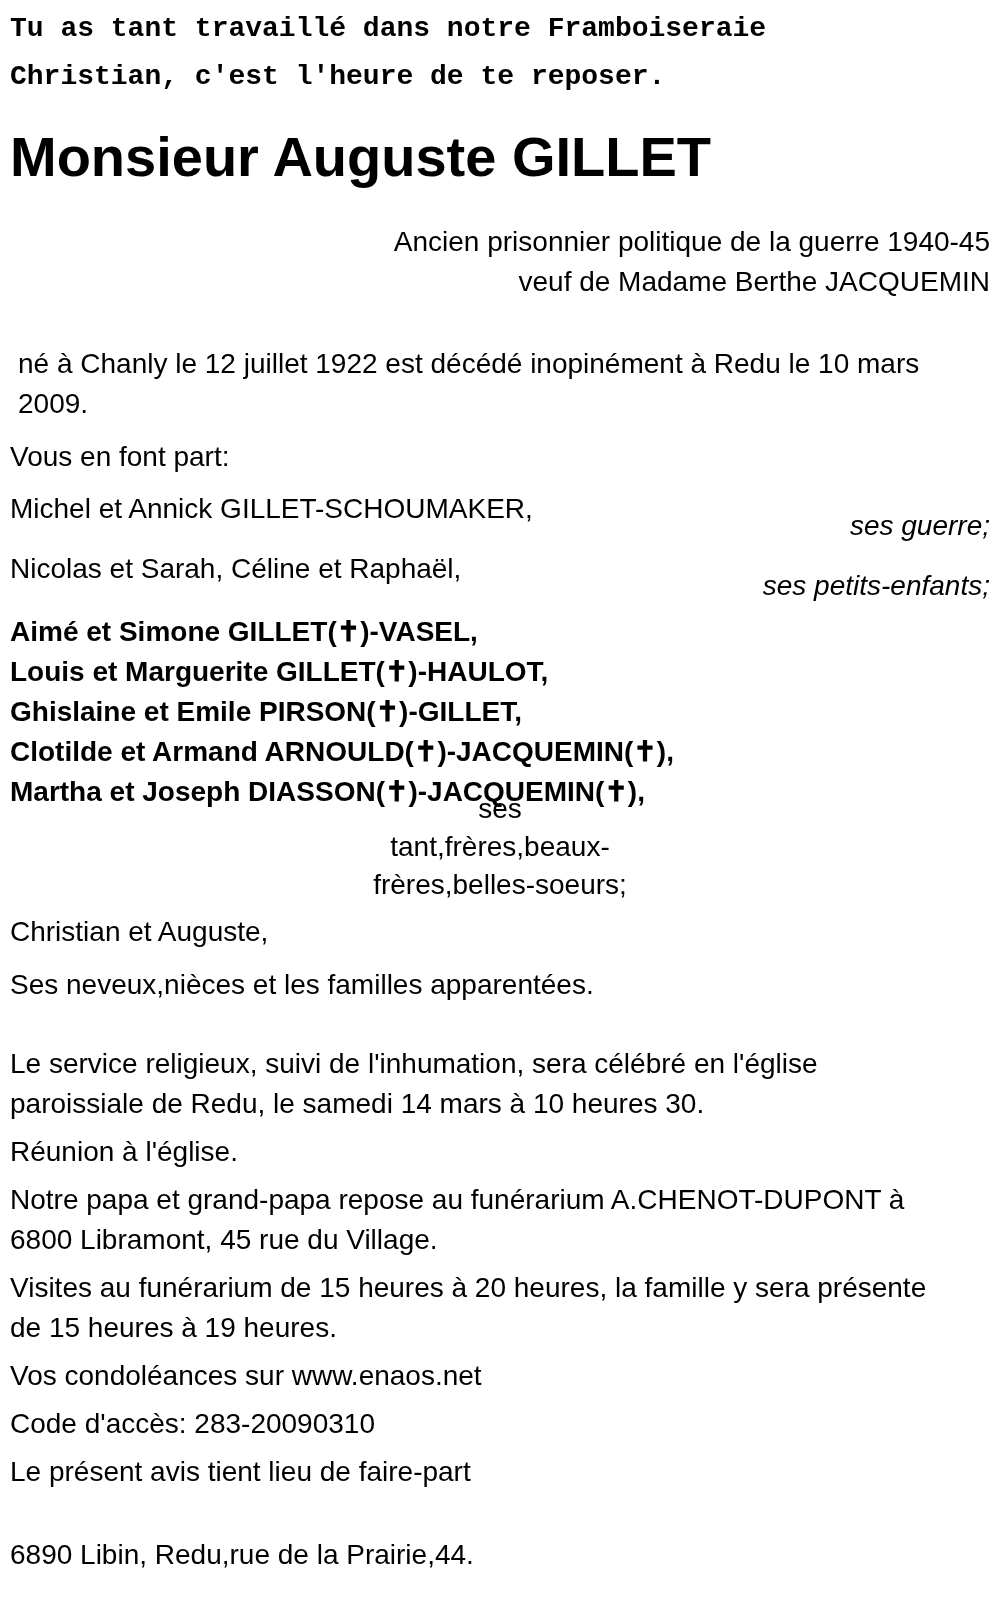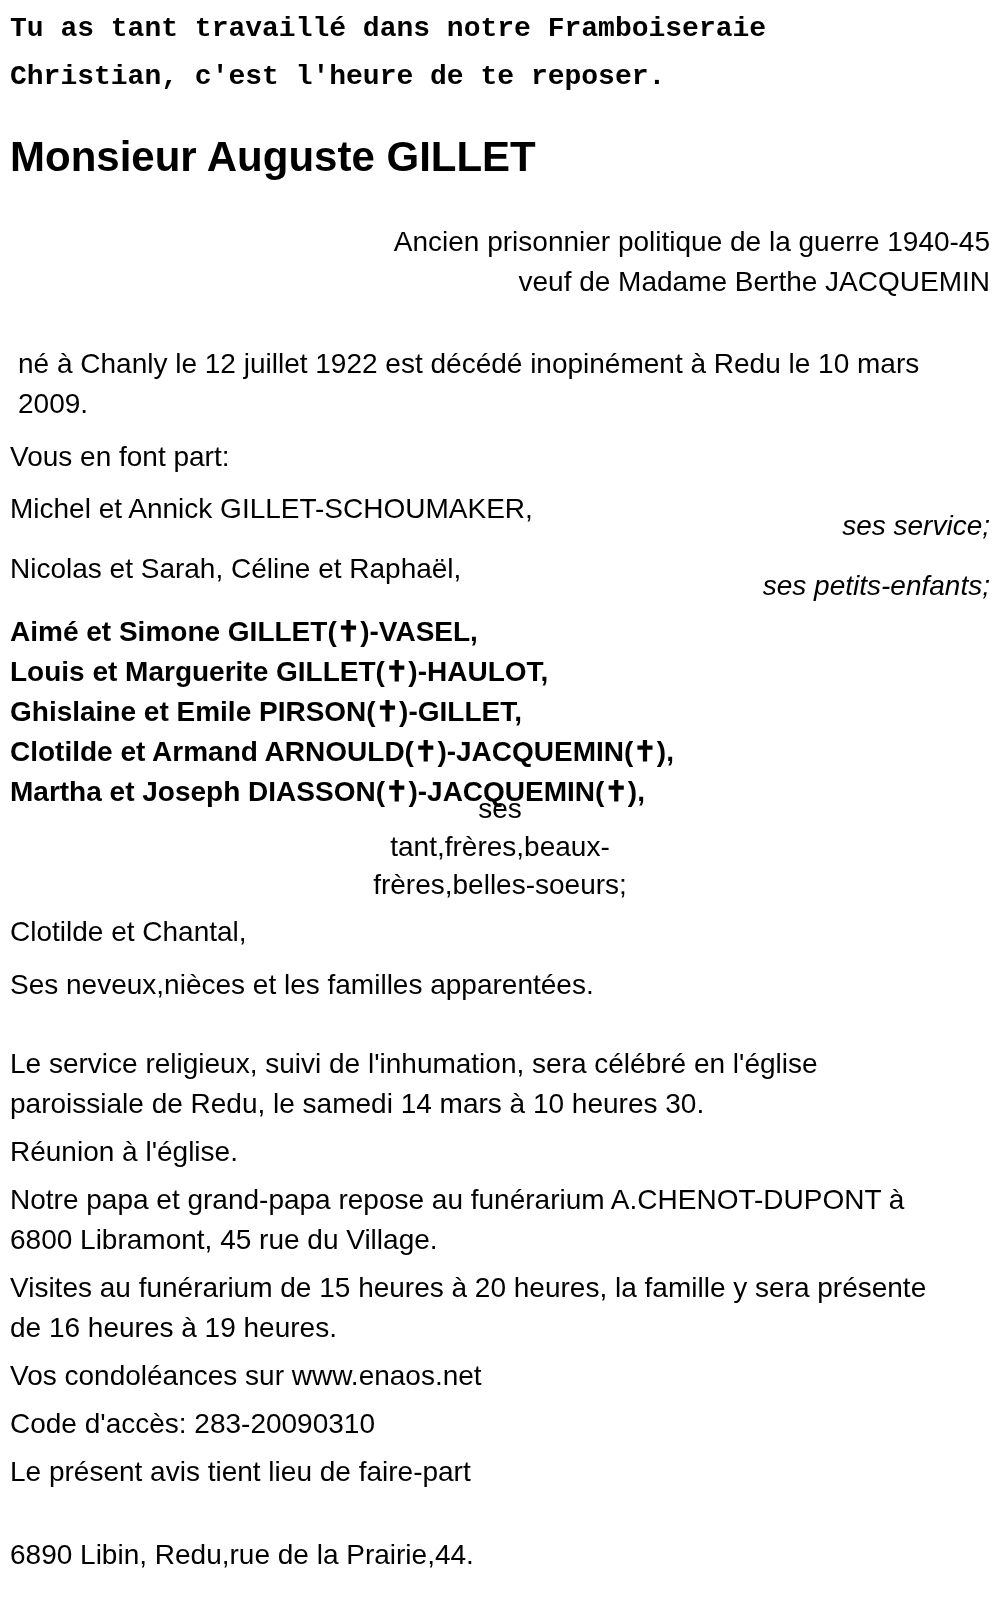--- a/index.html
+++ b/index.html
@@ -14,21 +14,21 @@
     font-size: 28px;
     line-height: 40px;
     overflow: hidden;
   }
   .epitaph {
     font-weight: bold;
     line-height: 48px;
     font-family: Liberation Mono, monospace;
   }
   h1.title {
-    font-size: 42px;
+    font-size: 56px;
     line-height: 50px;
     font-weight: bold;
     margin: 31px 0 0 0;
   }
   .para { margin: 8px 0 0 0; }
   #intro         { margin-top: 40px; text-align: right; }
   #death         { margin-top: 42px; margin-left: 8px; }
   #announcers    { margin-top: 13px; }
   #s0name        { margin-top: 12px; }
   #s2names       { margin-top: 11px; font-weight: bold; }
@@ -67,58 +67,58 @@
 <div class="para" id="death">
   <div>né à Chanly le 12 juillet 1922 est décédé inopinément à Redu le 10 mars</div>
   <div>2009.</div>
 </div>
 
 <div class="para" id="announcers">Vous en font part:</div>
 
 <div>
 
   <div class="name para" id="s0name">Michel et Annick GILLET-SCHOUMAKER,</div>
-  <div class="rel" id="s0rel">ses service;</div>
+  <div class="rel" id="s0rel">ses guerre;</div>
 
   <div class="name para" id="s1name">Nicolas et Sarah, Céline et Raphaël,</div>
   <div class="rel" id="s1rel">ses petits-enfants;</div>
 
   <div class="para" id="s2names">
     <div class="name">Aimé et Simone GILLET(✝)-VASEL,</div>
     <div class="name">Louis et Marguerite GILLET(✝)-HAULOT,</div>
     <div class="name">Ghislaine et Emile PIRSON(✝)-GILLET,</div>
     <div class="name">Clotilde et Armand ARNOULD(✝)-JACQUEMIN(✝),</div>
     <div class="name">Martha et Joseph DIASSON(✝)-JACQUEMIN(✝),</div>
   </div>
   <div class="rel3" id="s2rel">
     <div class="rel-line">ses</div>
     <div class="rel-line">tant,frères,beaux-</div>
     <div class="rel-line">frères,belles-soeurs;</div>
   </div>
 
-  <div class="name para" id="s3name">Clotilde et Chantal,</div>
+  <div class="name para" id="s3name">Christian et Auguste,</div>
 
   <div class="name para" id="s4name">Ses neveux,nièces et les familles apparentées.</div>
 </div>
 
 <div class="para" id="service">
   <div>Le service religieux, suivi de l'inhumation, sera célébré en l'église</div>
   <div>paroissiale de Redu, le samedi 14 mars à 10 heures 30.</div>
 </div>
 
 <div class="para" id="reunion">Réunion à l'église.</div>
 
 <div class="para" id="papa">
   <div>Notre papa et grand-papa repose au funérarium A.CHENOT-DUPONT à</div>
   <div>6800 Libramont, 45 rue du Village.</div>
 </div>
 
 <div class="para" id="visites">
   <div>Visites au funérarium de 15 heures à 20 heures, la famille y sera présente</div>
-  <div>de 16 heures à 19 heures.</div>
+  <div>de 15 heures à 19 heures.</div>
 </div>
 
 <div class="para" id="condoleances">Vos condoléances sur www.enaos.net</div>
 
 <div class="para" id="code">Code d'accès: 283-20090310</div>
 
 <div class="para" id="avis">Le présent avis tient lieu de faire-part</div>
 
 <div class="para" id="footer-address">6890 Libin, Redu,rue de la Prairie,44.</div>
 

